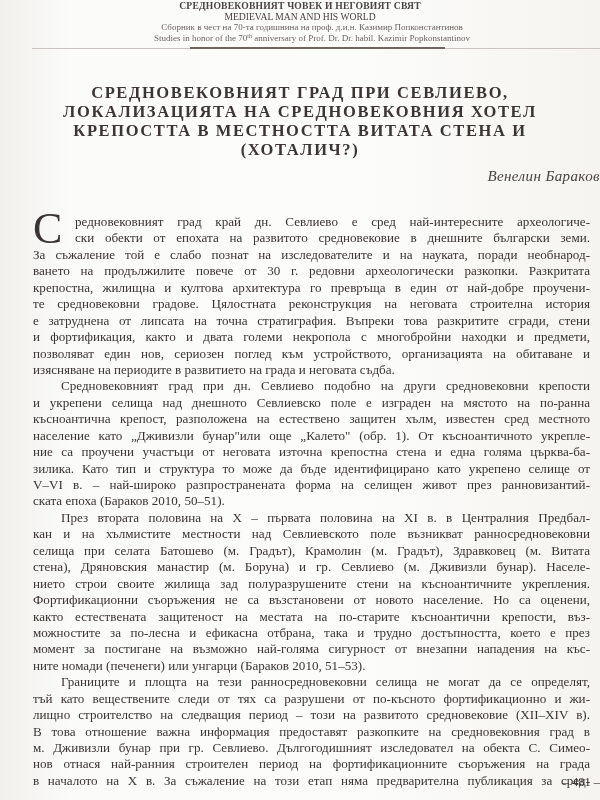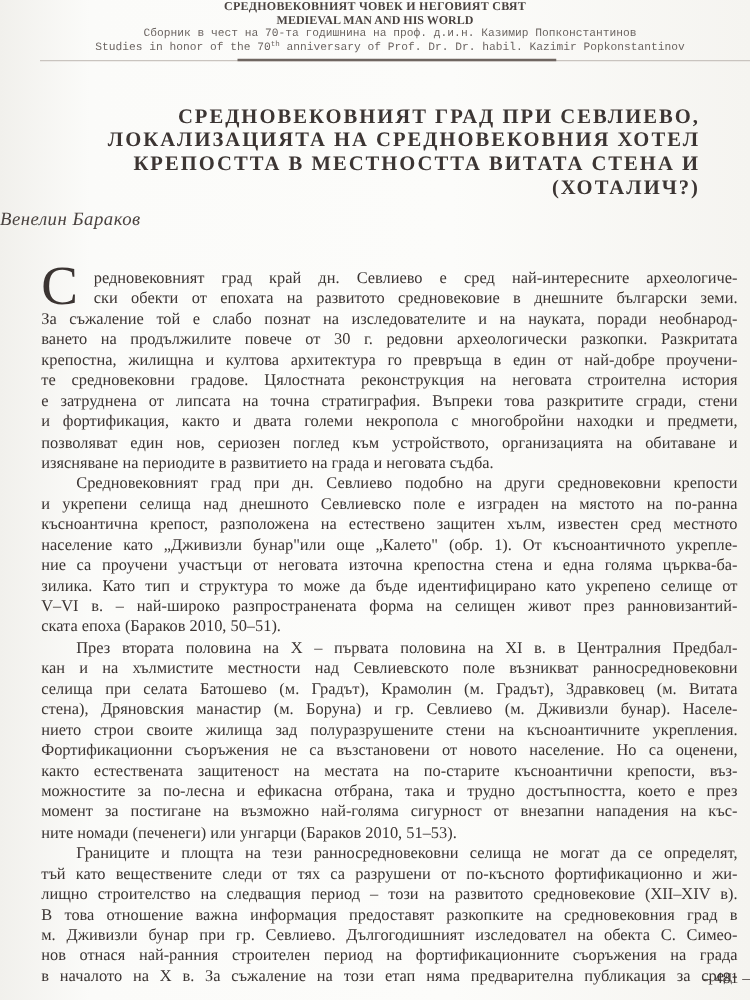--- a/index.html
+++ b/index.html
@@ -15,42 +15,42 @@
     background: linear-gradient(90deg, #f1f0ec 0%, #fbfbf9 12%, #fcfcfa 60%, #f5f4f0 100%);
   }
   .running-head {
     position: absolute; left: 0; top: 1px; width: 600px; text-align: center;
   }
   .rh-bg {
     font-family: "Liberation Serif", serif; font-weight: bold;
     font-size: 9.6px; letter-spacing: 0.2px; color: #4a4340; line-height: 10px;
   }
   .rh-en {
-    font-family: "Liberation Serif", serif; font-weight: bold;
+    font-family: "Liberation Serif", serif; font-weight: normal;
     font-size: 9.6px; color: #4a4340; line-height: 11px;
   }
   .rh-sub {
-    font-family: Liberation Mono, monospace; font-size: 9px; color: #6b6461; line-height: 11px; padding-left: 24px;
+    font-family: Liberation Serif, serif; font-size: 9px; color: #6b6461; line-height: 11px; padding-left: 24px;
   }
   .rh-sub sup { font-size: 6px; vertical-align: 3px; line-height: 0; }
   .rule {
     position: absolute; left: 32px; top: 48px; width: 568px; height: 1px;
     background: #c9c4bf;
   }
   .rule-strong {
     position: absolute; left: 190px; top: 47px; width: 255px; height: 2px;
     background: #6f6661;
   }
   .title {
-    position: absolute; left: 40px; top: 83px; width: 520px; text-align: right;
+    position: absolute; left: 40px; top: 83px; width: 520px; text-align: center;
     font-family: "Liberation Serif", serif; font-weight: bold;
     font-size: 16.5px; letter-spacing: 1.6px; line-height: 19px; color: #3c3533;
   }
   .author {
-    position: absolute; left: 0; top: 168px; width: 600px; text-align: left;
+    position: absolute; left: 0; top: 168px; width: 600px; text-align: right;
     font-family: "Liberation Serif", serif; font-style: italic;
     font-size: 15px; color: #4a4340; letter-spacing: 0.4px;
   }
   .body-text {
     position: absolute; left: 33px; top: 214px; width: 557px;
     font-family: "Liberation Serif", serif; font-size: 13.1px; color: #3b3432;
   }
   .line {
     height: 16.45px; line-height: 16.45px; white-space: nowrap;
     text-align: justify; text-align-last: justify; overflow: visible;

